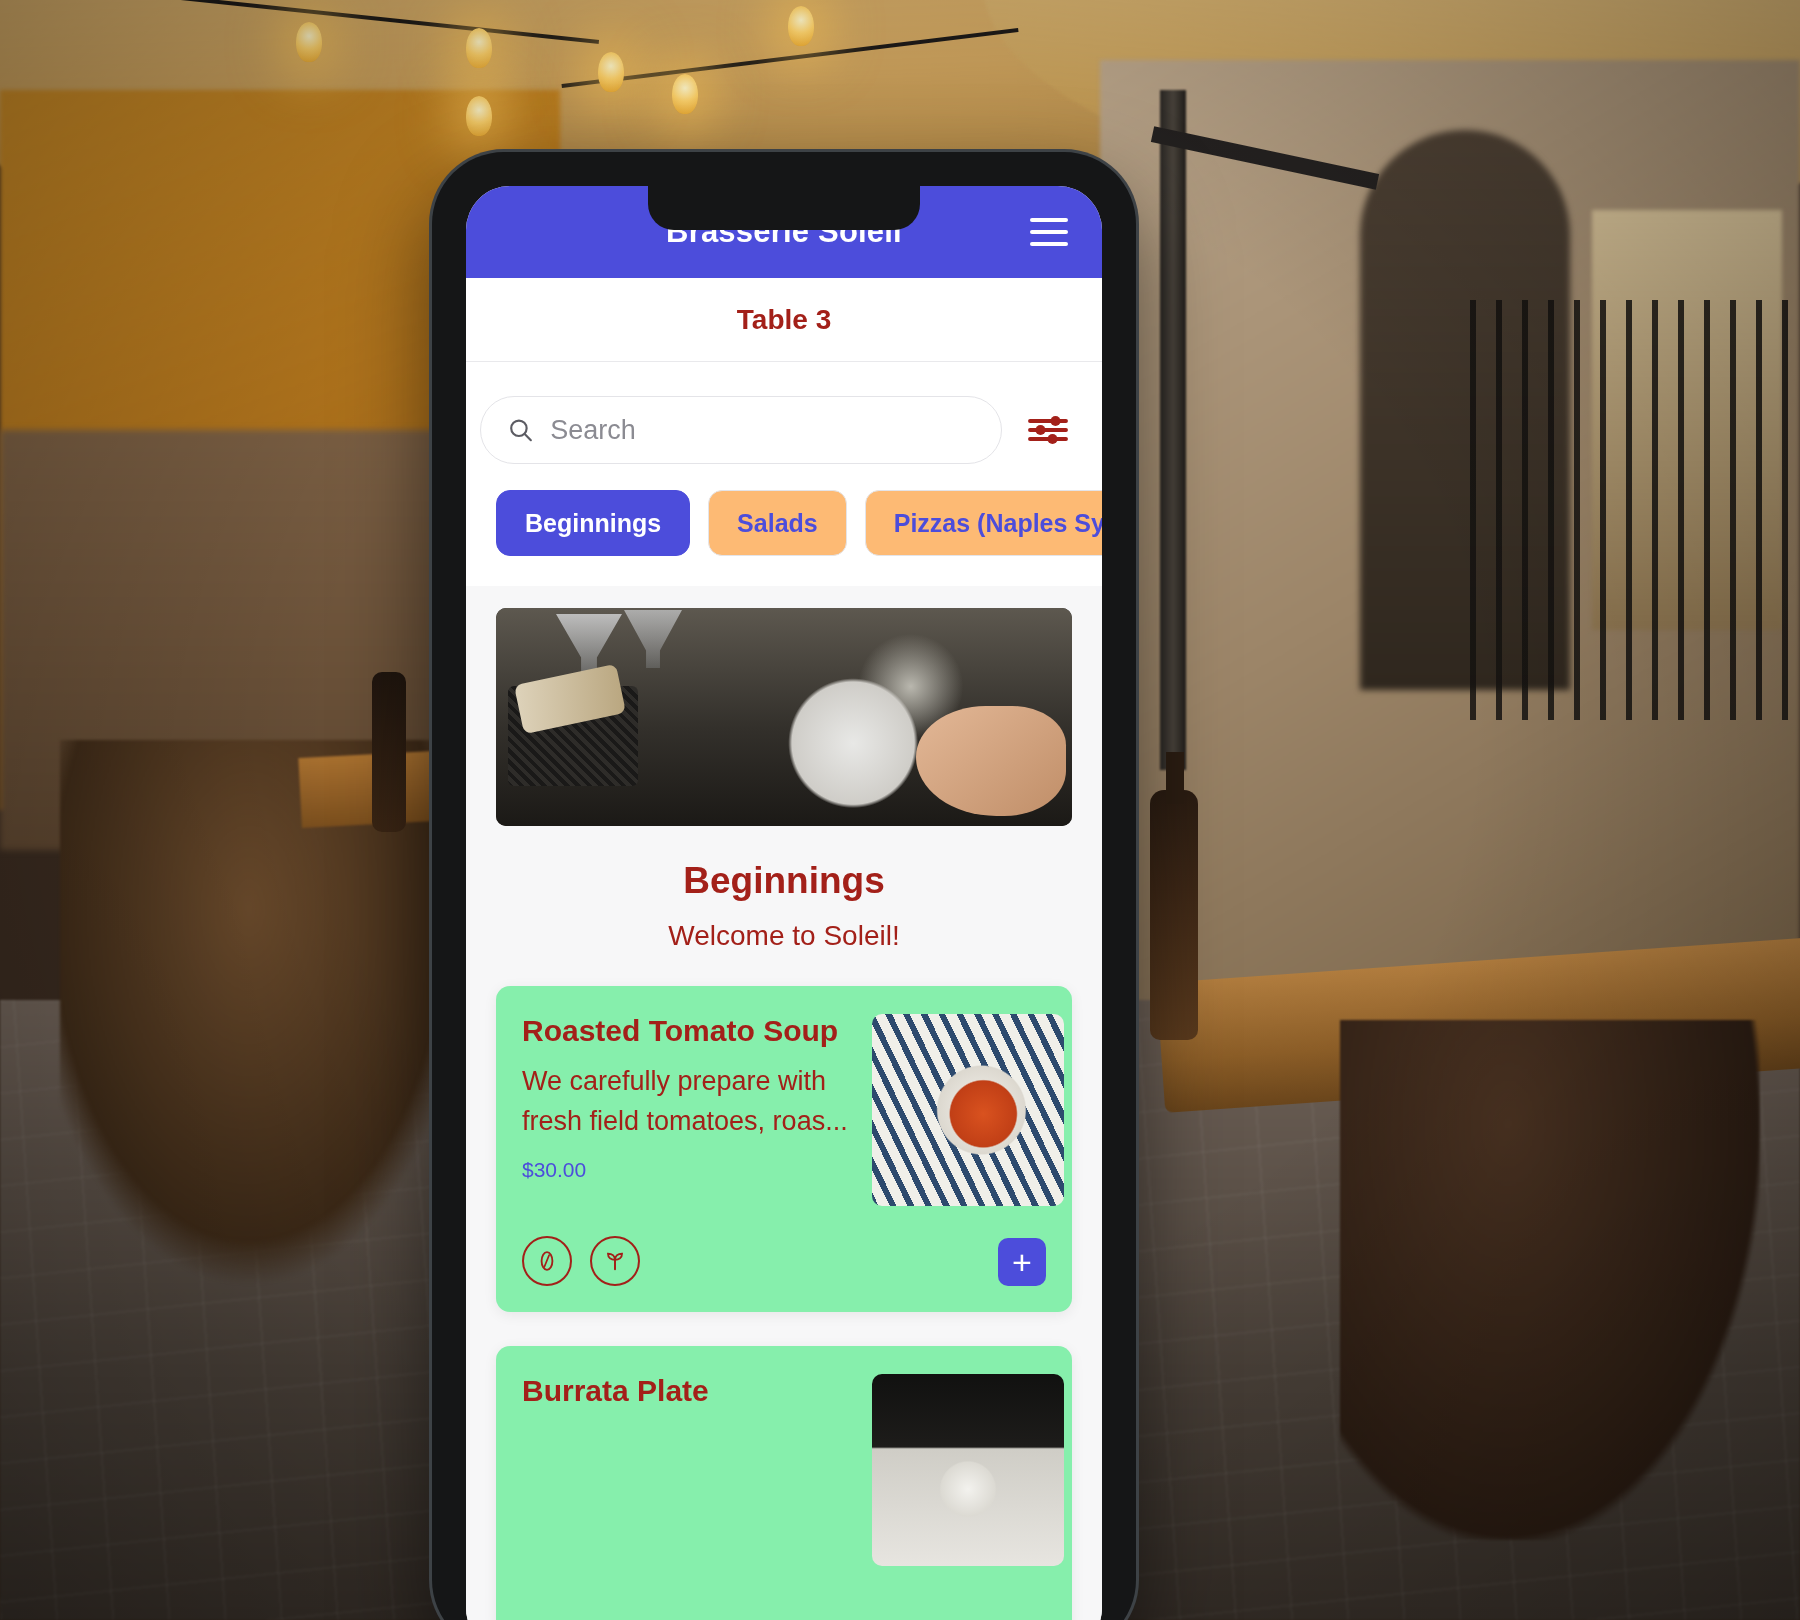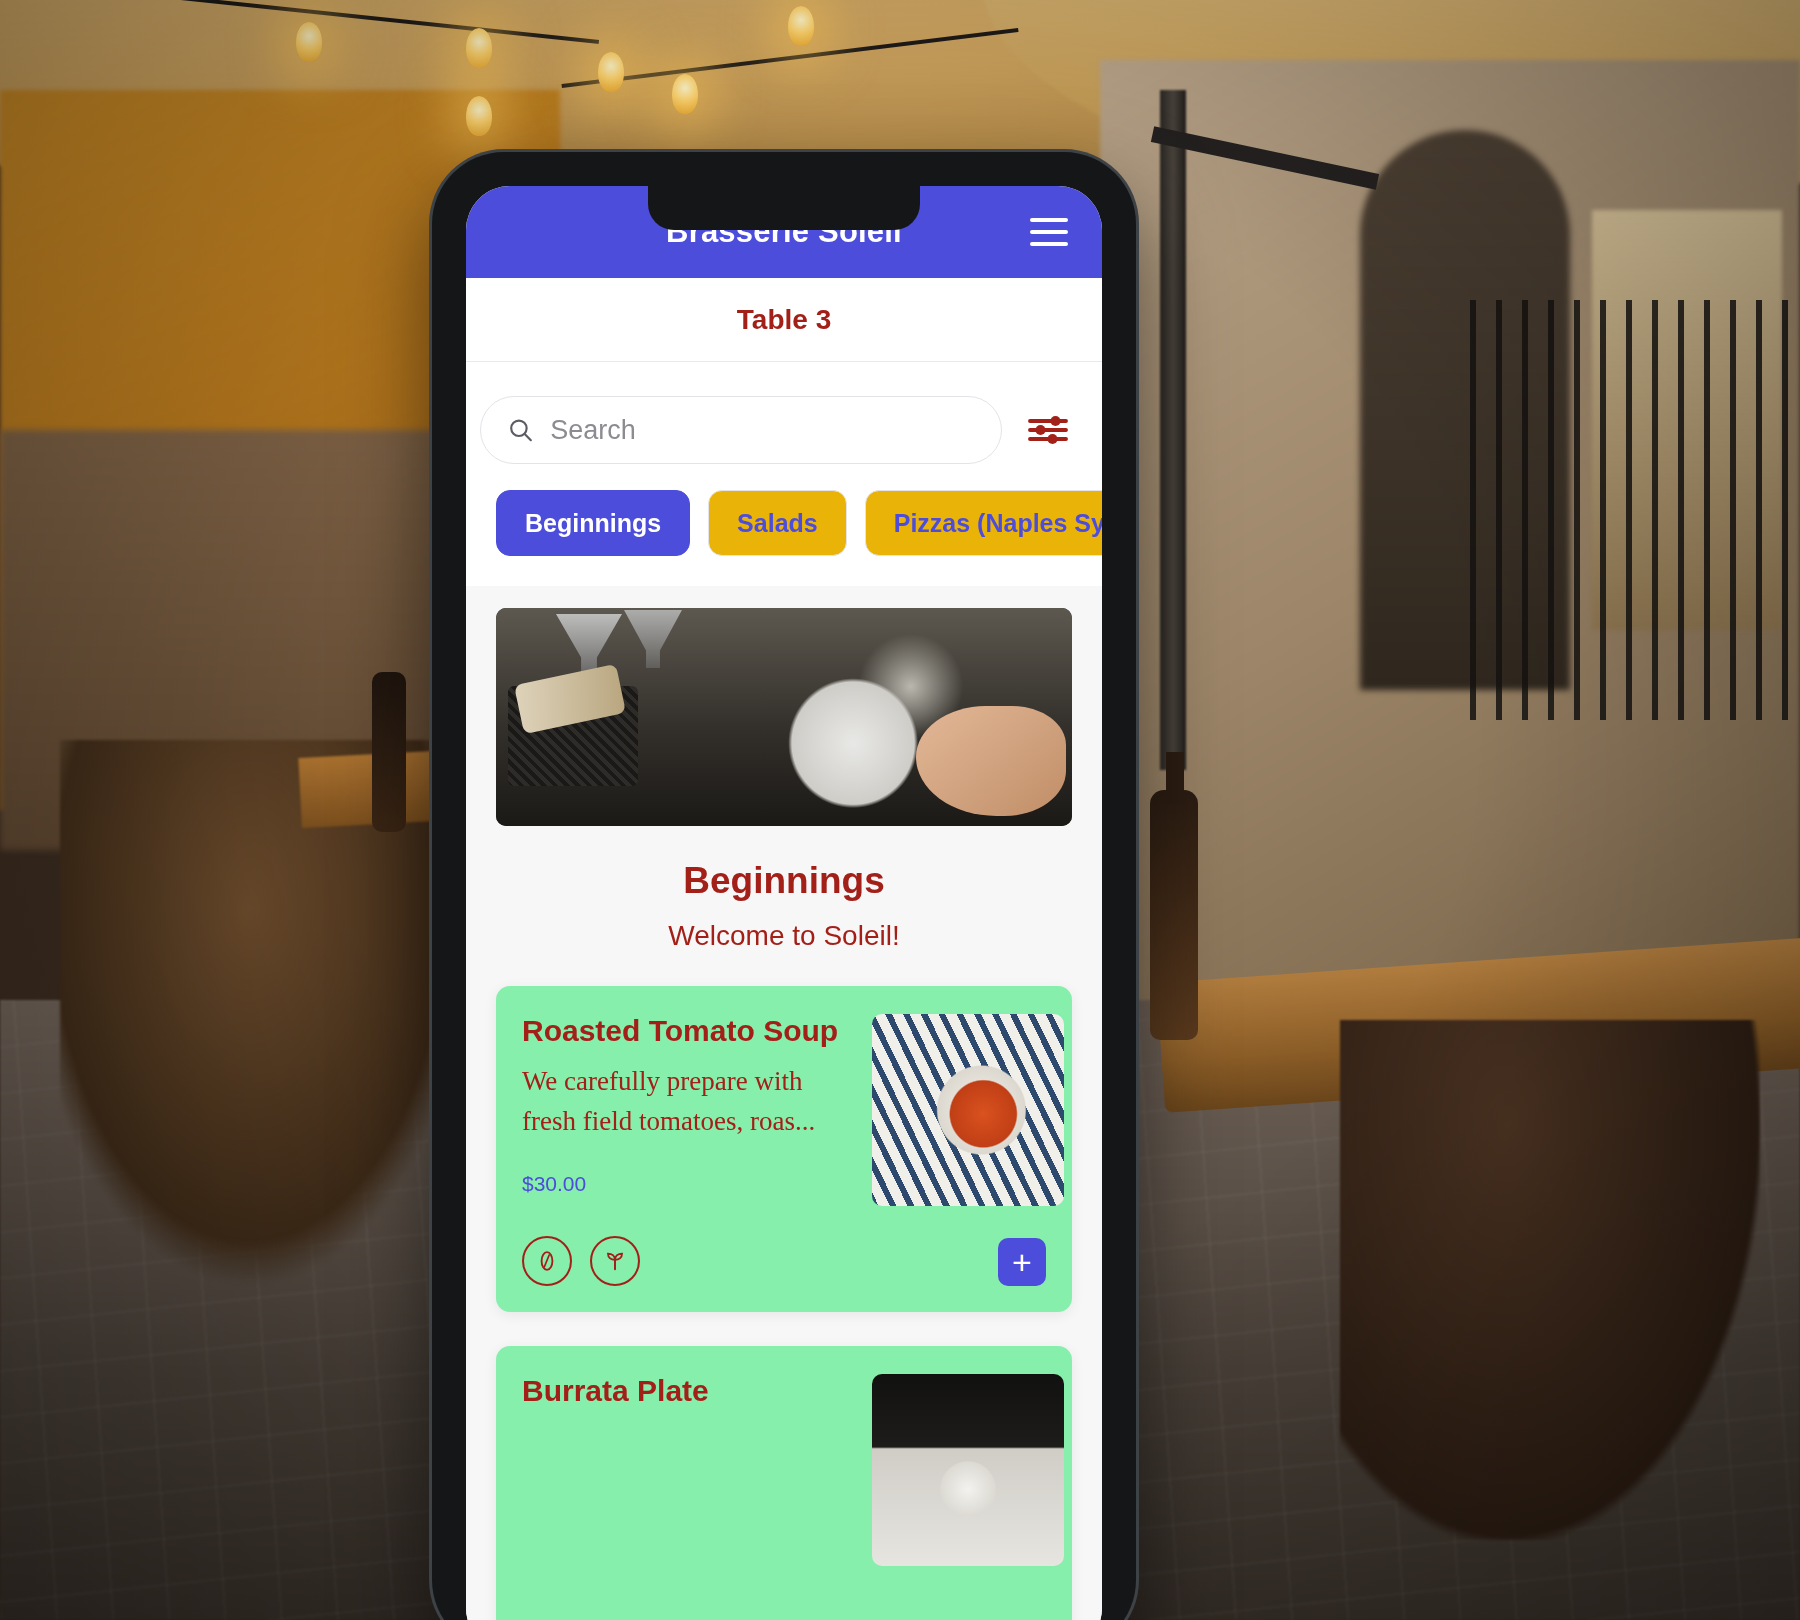--- a/index.html
+++ b/index.html
@@ -362,21 +362,21 @@
     gap: 18px;
     padding: 0 30px 30px 30px;
     background: #fff;
     overflow: hidden;
   }
   .tab {
     height: 66px;
     padding: 0 28px;
     border-radius: 14px;
     border: 1.5px solid #e4e4e8;
-    background: #eab308;
+    background: #fdba74;
     color: var(--brand);
     font-size: 25px;
     font-weight: 700;
     display: flex;
     align-items: center;
     white-space: nowrap;
     cursor: pointer;
     font-family: "Liberation Sans", sans-serif;
   }
   .tab.active {
@@ -478,22 +478,21 @@
   .item-name {
     color: var(--accent);
     font-size: 30px;
     font-weight: 700;
     margin-bottom: 14px;
   }
   .item-desc {
     color: var(--accent);
     font-size: 27px;
     line-height: 1.48;
-    margin-bottom: 30px;
-    font-family: Liberation Serif, serif;
+    margin-bottom: 16px;
   }
   .item-price {
     color: var(--brand);
     font-size: 21px;
     font-weight: 400;
   }
   .item-thumb {
     width: 192px;
     height: 192px;
     border-radius: 10px;

